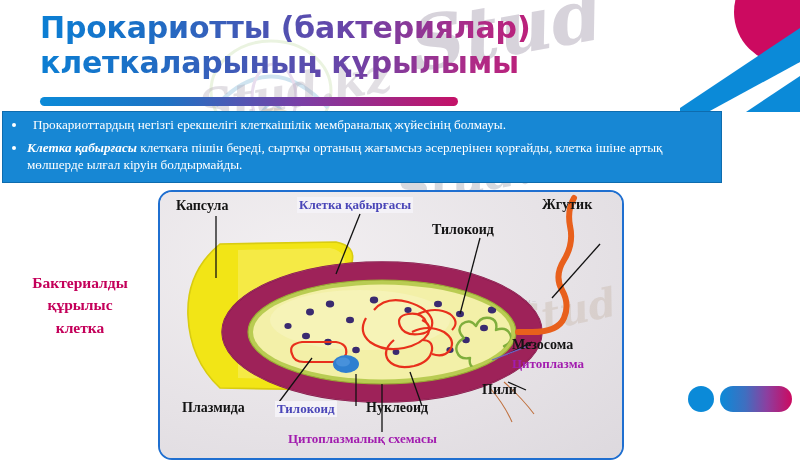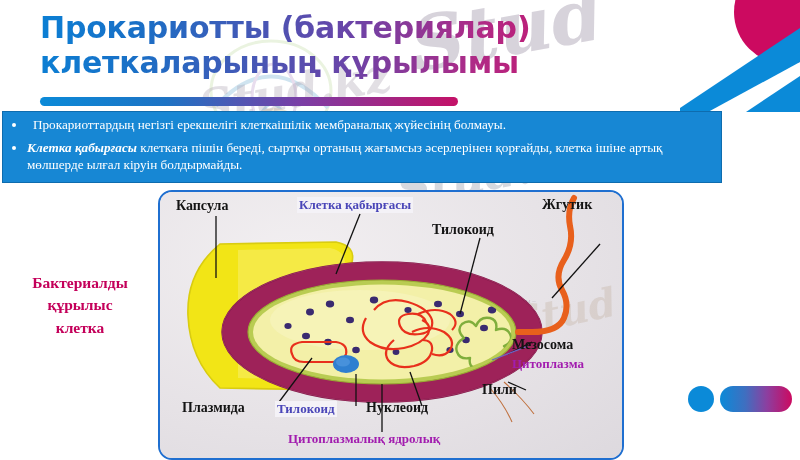--- a/index.html
+++ b/index.html
@@ -270,16 +270,16 @@
     <span class="lbl black" style="left:16px;top:6px;">Капсула</span>
     <span class="lbl blue" style="left:137px;top:5px;">Клетка қабырғасы</span>
     <span class="lbl black" style="left:272px;top:30px;">Тилокоид</span>
     <span class="lbl black" style="left:382px;top:5px;">Жгутик</span>
     <span class="lbl black" style="left:352px;top:145px;">Мезосома</span>
     <span class="lbl blue2" style="left:352px;top:164px;">Цитоплазма</span>
     <span class="lbl black" style="left:322px;top:190px;">Пили</span>
     <span class="lbl black" style="left:22px;top:208px;">Плазмида</span>
     <span class="lbl blue" style="left:115px;top:209px;">Тилокоид</span>
     <span class="lbl black" style="left:206px;top:208px;">Нуклеоид</span>
-    <span class="lbl blue2" style="left:128px;top:239px;">Цитоплазмалық ядролық</span>
+    <span class="lbl blue2" style="left:128px;top:239px;">Цитоплазмалық схемасы</span>
   </div>
 
 </div>
 
 </body></html>

